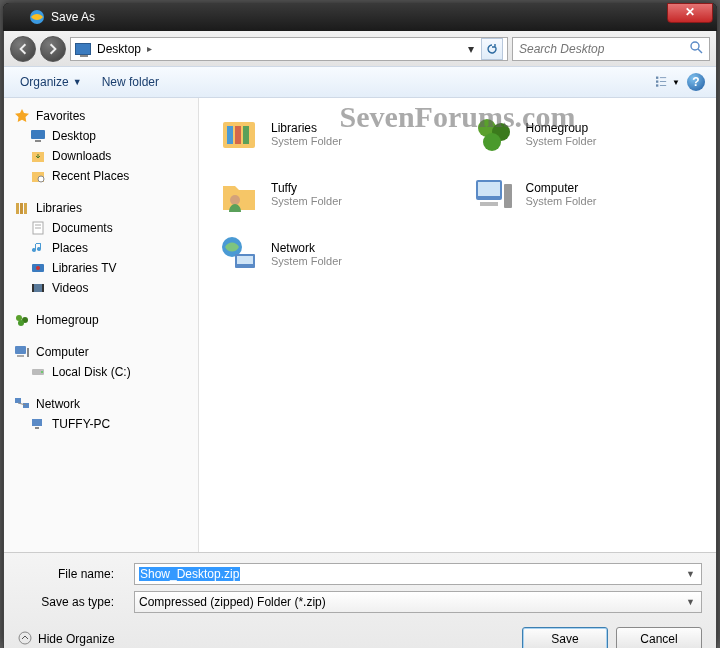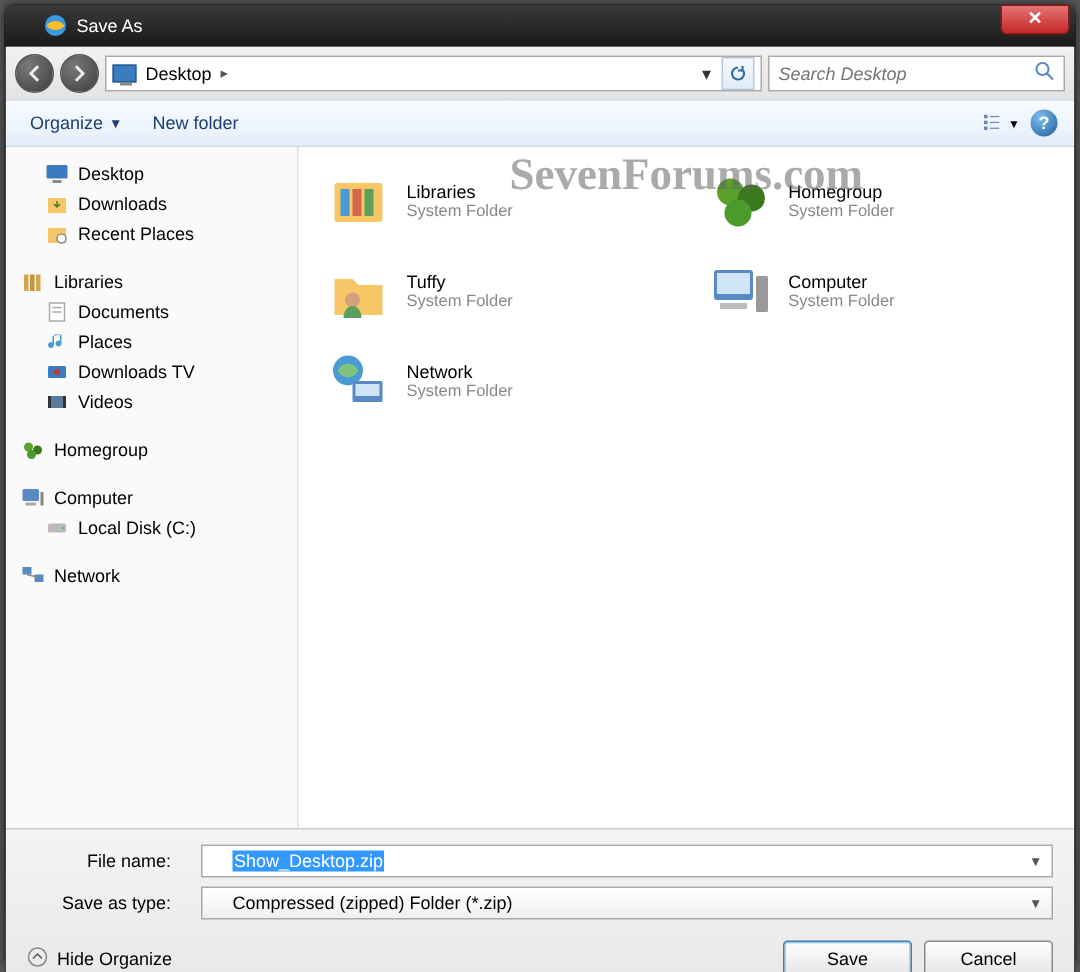--- a/index.html
+++ b/index.html
@@ -51,21 +51,21 @@
 .watermark { position:absolute; top:2px; left:50%; transform:translateX(-50%); font-size:30px; font-weight:bold; color:rgba(100,100,100,.55); white-space:nowrap; pointer-events:none; font-family:Liberation Serif, serif; }
 .items { display:grid; grid-template-columns: 1fr 1fr; gap:8px 20px; }
 .item { display:flex; align-items:center; gap:10px; padding:4px; }
 .big-ico { width:44px; height:44px; display:flex; align-items:center; justify-content:center; flex-shrink:0; }
 .item-txt .name { font-size:12px; color:#000; }
 .item-txt .sub { font-size:11px; color:#888; }
 
 .footer { background:linear-gradient(#f4f4f4,#e8e8e8); border-top:1px solid #ccc; padding:10px 14px 8px; }
 .frow { display:flex; align-items:center; margin-bottom:6px; gap:20px; }
 .frow label { width:96px; text-align:right; font-size:12px; }
-.frow .field { flex:1; height:22px; border:1px solid #aaa; background:#fff; display:flex; align-items:center; padding:0 20px; position:relative; }
+.frow .field { flex:1; height:22px; border:1px solid #aaa; background:#fff; display:flex; align-items:center; padding:0 4px; position:relative; }
 .frow .field.sel { background:linear-gradient(#fff,#f0f0f0); }
 .fn-selected { background:#3399ff; color:#fff; padding:0 1px; }
 .field .dd-car { position:absolute; right:6px; font-size:9px; color:#555; }
 
 .actions { display:flex; align-items:center; margin-top:14px; }
 .hide-folders { display:flex; align-items:center; gap:6px; font-size:12px; }
 .act-spacer { flex:1; }
 .btn { width:86px; height:24px; border:1px solid #8a8a8a; border-radius:3px; background:linear-gradient(#fdfdfd,#e6e6e6); font-size:12px; text-align:center; line-height:22px; }
 .btn.primary { border-color:#3c7fb1; box-shadow:0 0 0 1px #a7d1f0 inset; }
 .btn + .btn { margin-left:8px; }
@@ -145,20 +145,28 @@
         </div>
       <div class="tb-icon">
           <div class="help-ico">?</div>
         </div>
     </div>
 
     <div class="body">
       <div class="sidebar">
 
         <div class="side-group">
+          <div class="side-head">
+              <span class="ico ico-star">
+                <svg viewBox="0 0 16 16">
+                  <path d="M8 1l2 4 5 .7-3.5 3.4.8 5L8 11.8 3.7 14l.8-5L1 5.7 6 5z"></path>
+                </svg>
+              </span>
+              <span>Favorites</span>
+            </div>
           <div class="side-item">
               <span class="ico">
                 <svg viewBox="0 0 16 16">
                   <rect x="1" y="2" width="14" height="9" fill="#3b7bbf" rx="1"></rect>
                   <rect x="5" y="12" width="6" height="2" fill="#888"></rect>
                 </svg>
               </span>
               <span>Desktop</span>
             </div>
           <div class="side-item">
@@ -210,21 +218,21 @@
               </span>
               <span>Places</span>
             </div>
           <div class="side-item">
               <span class="ico">
                 <svg viewBox="0 0 16 16">
                   <rect x="2" y="4" width="12" height="8" fill="#3b7bbf" rx="1"></rect>
                   <circle cx="8" cy="8" r="2" fill="#c33"></circle>
                 </svg>
               </span>
-              <span>Downloads TV</span>
+              <span>Libraries TV</span>
             </div>
           <div class="side-item">
               <span class="ico">
                 <svg viewBox="0 0 16 16">
                   <rect x="2" y="4" width="12" height="8" fill="#5a7a9a"></rect>
                   <rect x="2" y="4" width="2" height="8" fill="#333"></rect>
                   <rect x="12" y="4" width="2" height="8" fill="#333"></rect>
                 </svg>
               </span>
               <span>Videos</span>
@@ -269,20 +277,29 @@
         <div class="side-group">
           <div class="side-head">
               <span class="ico ico-net">
                 <svg viewBox="0 0 16 16">
                   <rect x="1" y="2" width="6" height="5" fill="#5a8ac6"></rect>
                   <rect x="9" y="7" width="6" height="5" fill="#5a8ac6"></rect>
                   <line x1="4" y1="7" x2="12" y2="9" stroke="#888"></line>
                 </svg>
               </span>
               <span>Network</span>
+            </div>
+          <div class="side-item">
+              <span class="ico">
+                <svg viewBox="0 0 16 16">
+                  <rect x="2" y="3" width="10" height="7" fill="#5a8ac6"></rect>
+                  <rect x="5" y="11" width="4" height="2" fill="#888"></rect>
+                </svg>
+              </span>
+              <span>TUFFY-PC</span>
             </div>
         </div>
       </div>
 
       <div class="content">
         <div class="watermark">SevenForums.com</div>
         <div class="items">
           <div class="item">
             <div class="big-ico">
                 <svg viewBox="0 0 44 44">

